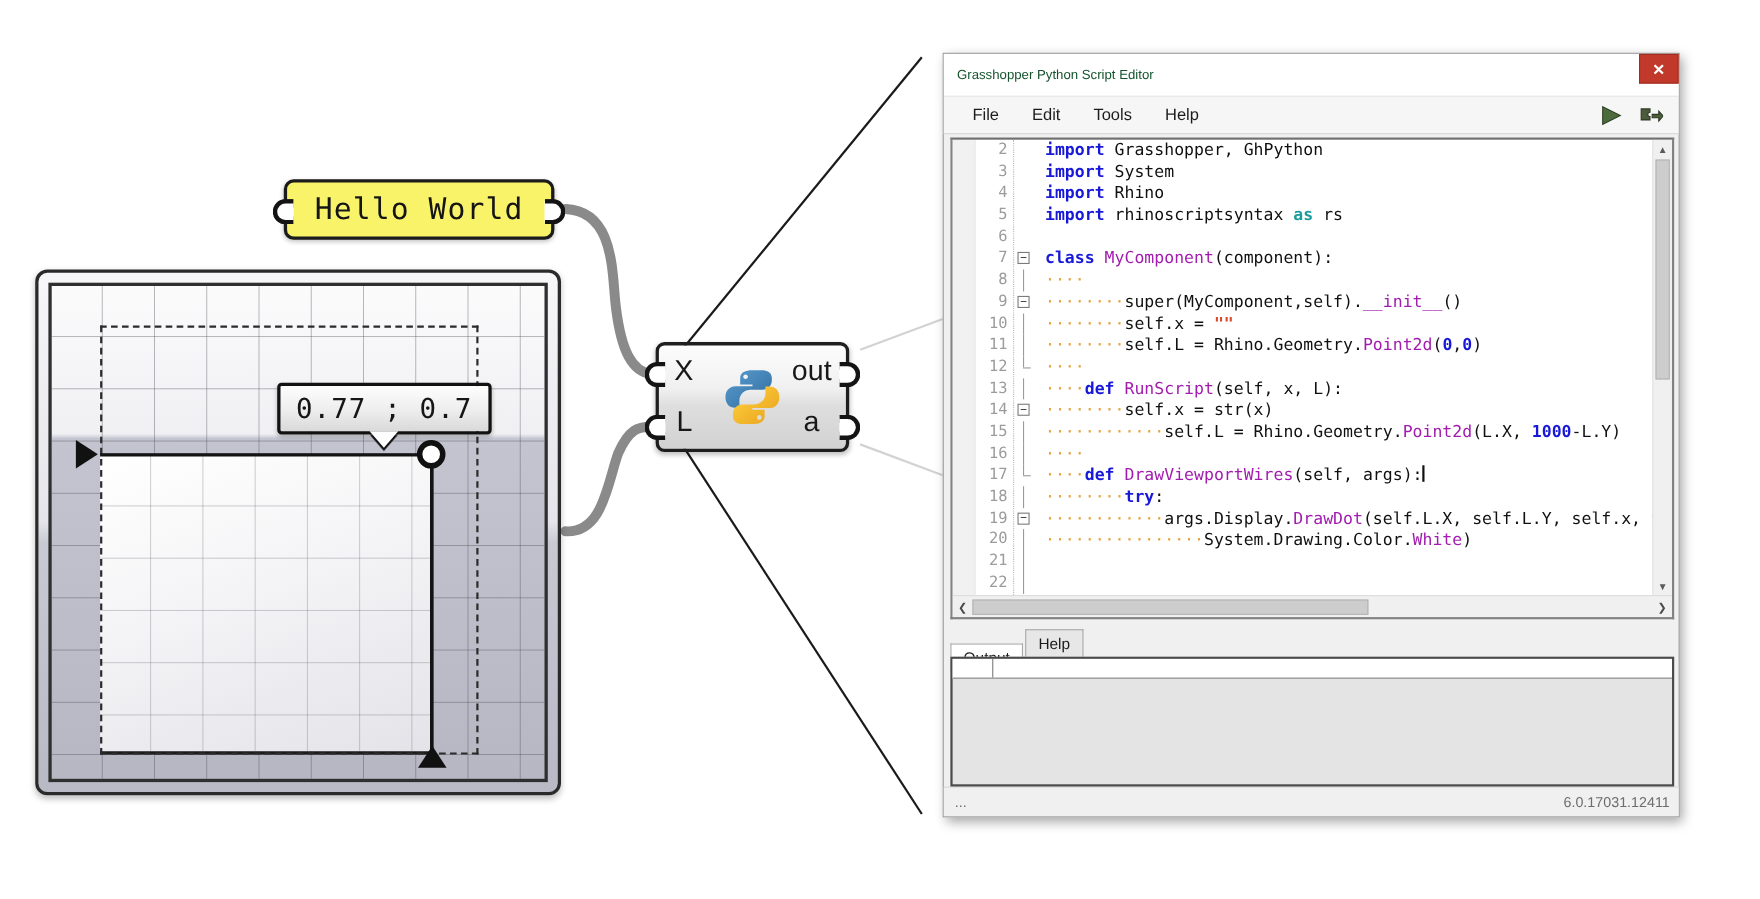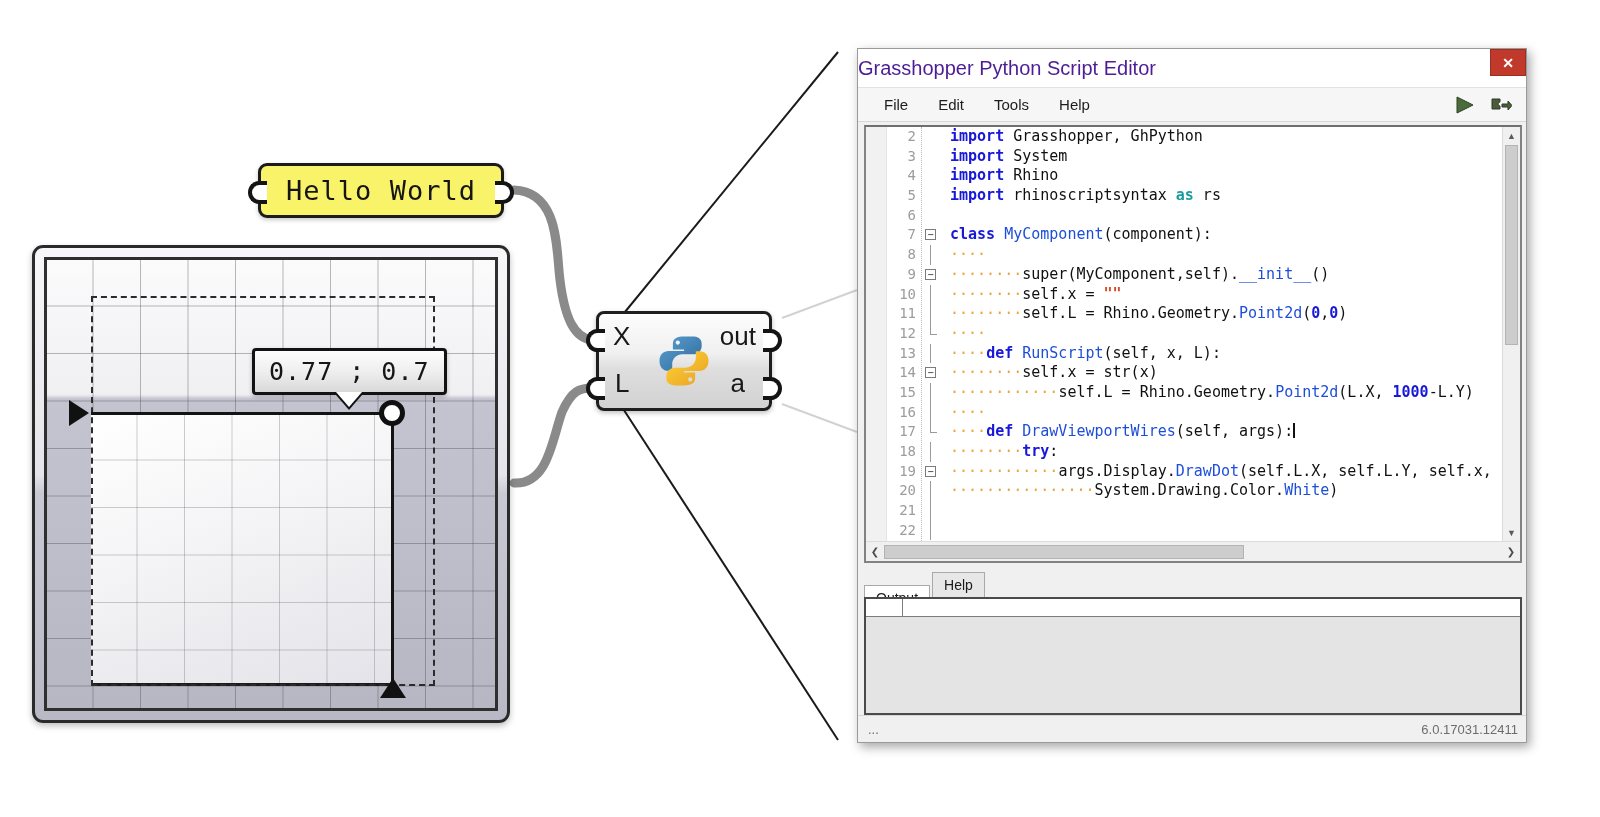--- a/index.html
+++ b/index.html
@@ -123,21 +123,21 @@
     position:absolute;left:857px;top:48px;width:670px;height:695px;
     background:#f0f0f0;border:1px solid #9a9a9a;
     box-shadow:3px 4px 10px rgba(0,0,0,.35);
     box-sizing:border-box;display:flex;flex-direction:column;
   }
   .titlebar{
     height:38px;background:#ffffff;position:relative;flex:0 0 auto;
     display:flex;align-items:center;border-bottom:1px solid #e2e2e2;
   }
   .title-text{
-    font-size:20px;color:#4c1d95;margin-left:0;
+    font-size:12px;color:#14532d;margin-left:12px;
     font-family:"Liberation Sans",sans-serif;
   }
   .btn-close{
     position:absolute;right:0;top:0;width:36px;height:27px;
     background:#c0392b;border:1px solid #9d2e22;box-sizing:border-box;
     display:flex;align-items:center;justify-content:center;
     color:#fff;font-size:14px;font-weight:bold;cursor:pointer;
   }
   .menubar{
     height:33px;background:#f6f6f6;border-bottom:1px solid #d8d8d8;
@@ -176,21 +176,21 @@
     height:19.7px;line-height:19.7px;
     font-family:"DejaVu Sans Mono","Liberation Mono",monospace;
     font-size:15px;white-space:pre;
   }
   .ln{color:#9c9c9c;font-size:14px;}
   .codeline{color:#101010;}
   .kw{color:#1818d8;font-weight:bold;}
   .kw2{color:#1a9c9c;font-weight:bold;}
   .str{color:#d94a2b;font-weight:bold;}
   .num{color:#1818d8;font-weight:bold;}
-  .fn{color:#1d4ed8;}
+  .fn{color:#a21caf;}
   .ind{color:#e8a33d;}
   .cursor{display:inline-block;width:2px;height:15px;background:#111;
           vertical-align:-2px;}
   .foldbox{
     position:absolute;left:3px;top:4px;width:11px;height:11px;
     border:1px solid #7b7b7b;background:#fff;box-sizing:border-box;
     font-size:10px;line-height:9px;text-align:center;color:#333;
     font-family:"DejaVu Sans Mono",monospace;
   }
   .foldline{position:absolute;left:8px;width:1px;background:#9a9a9a;}

